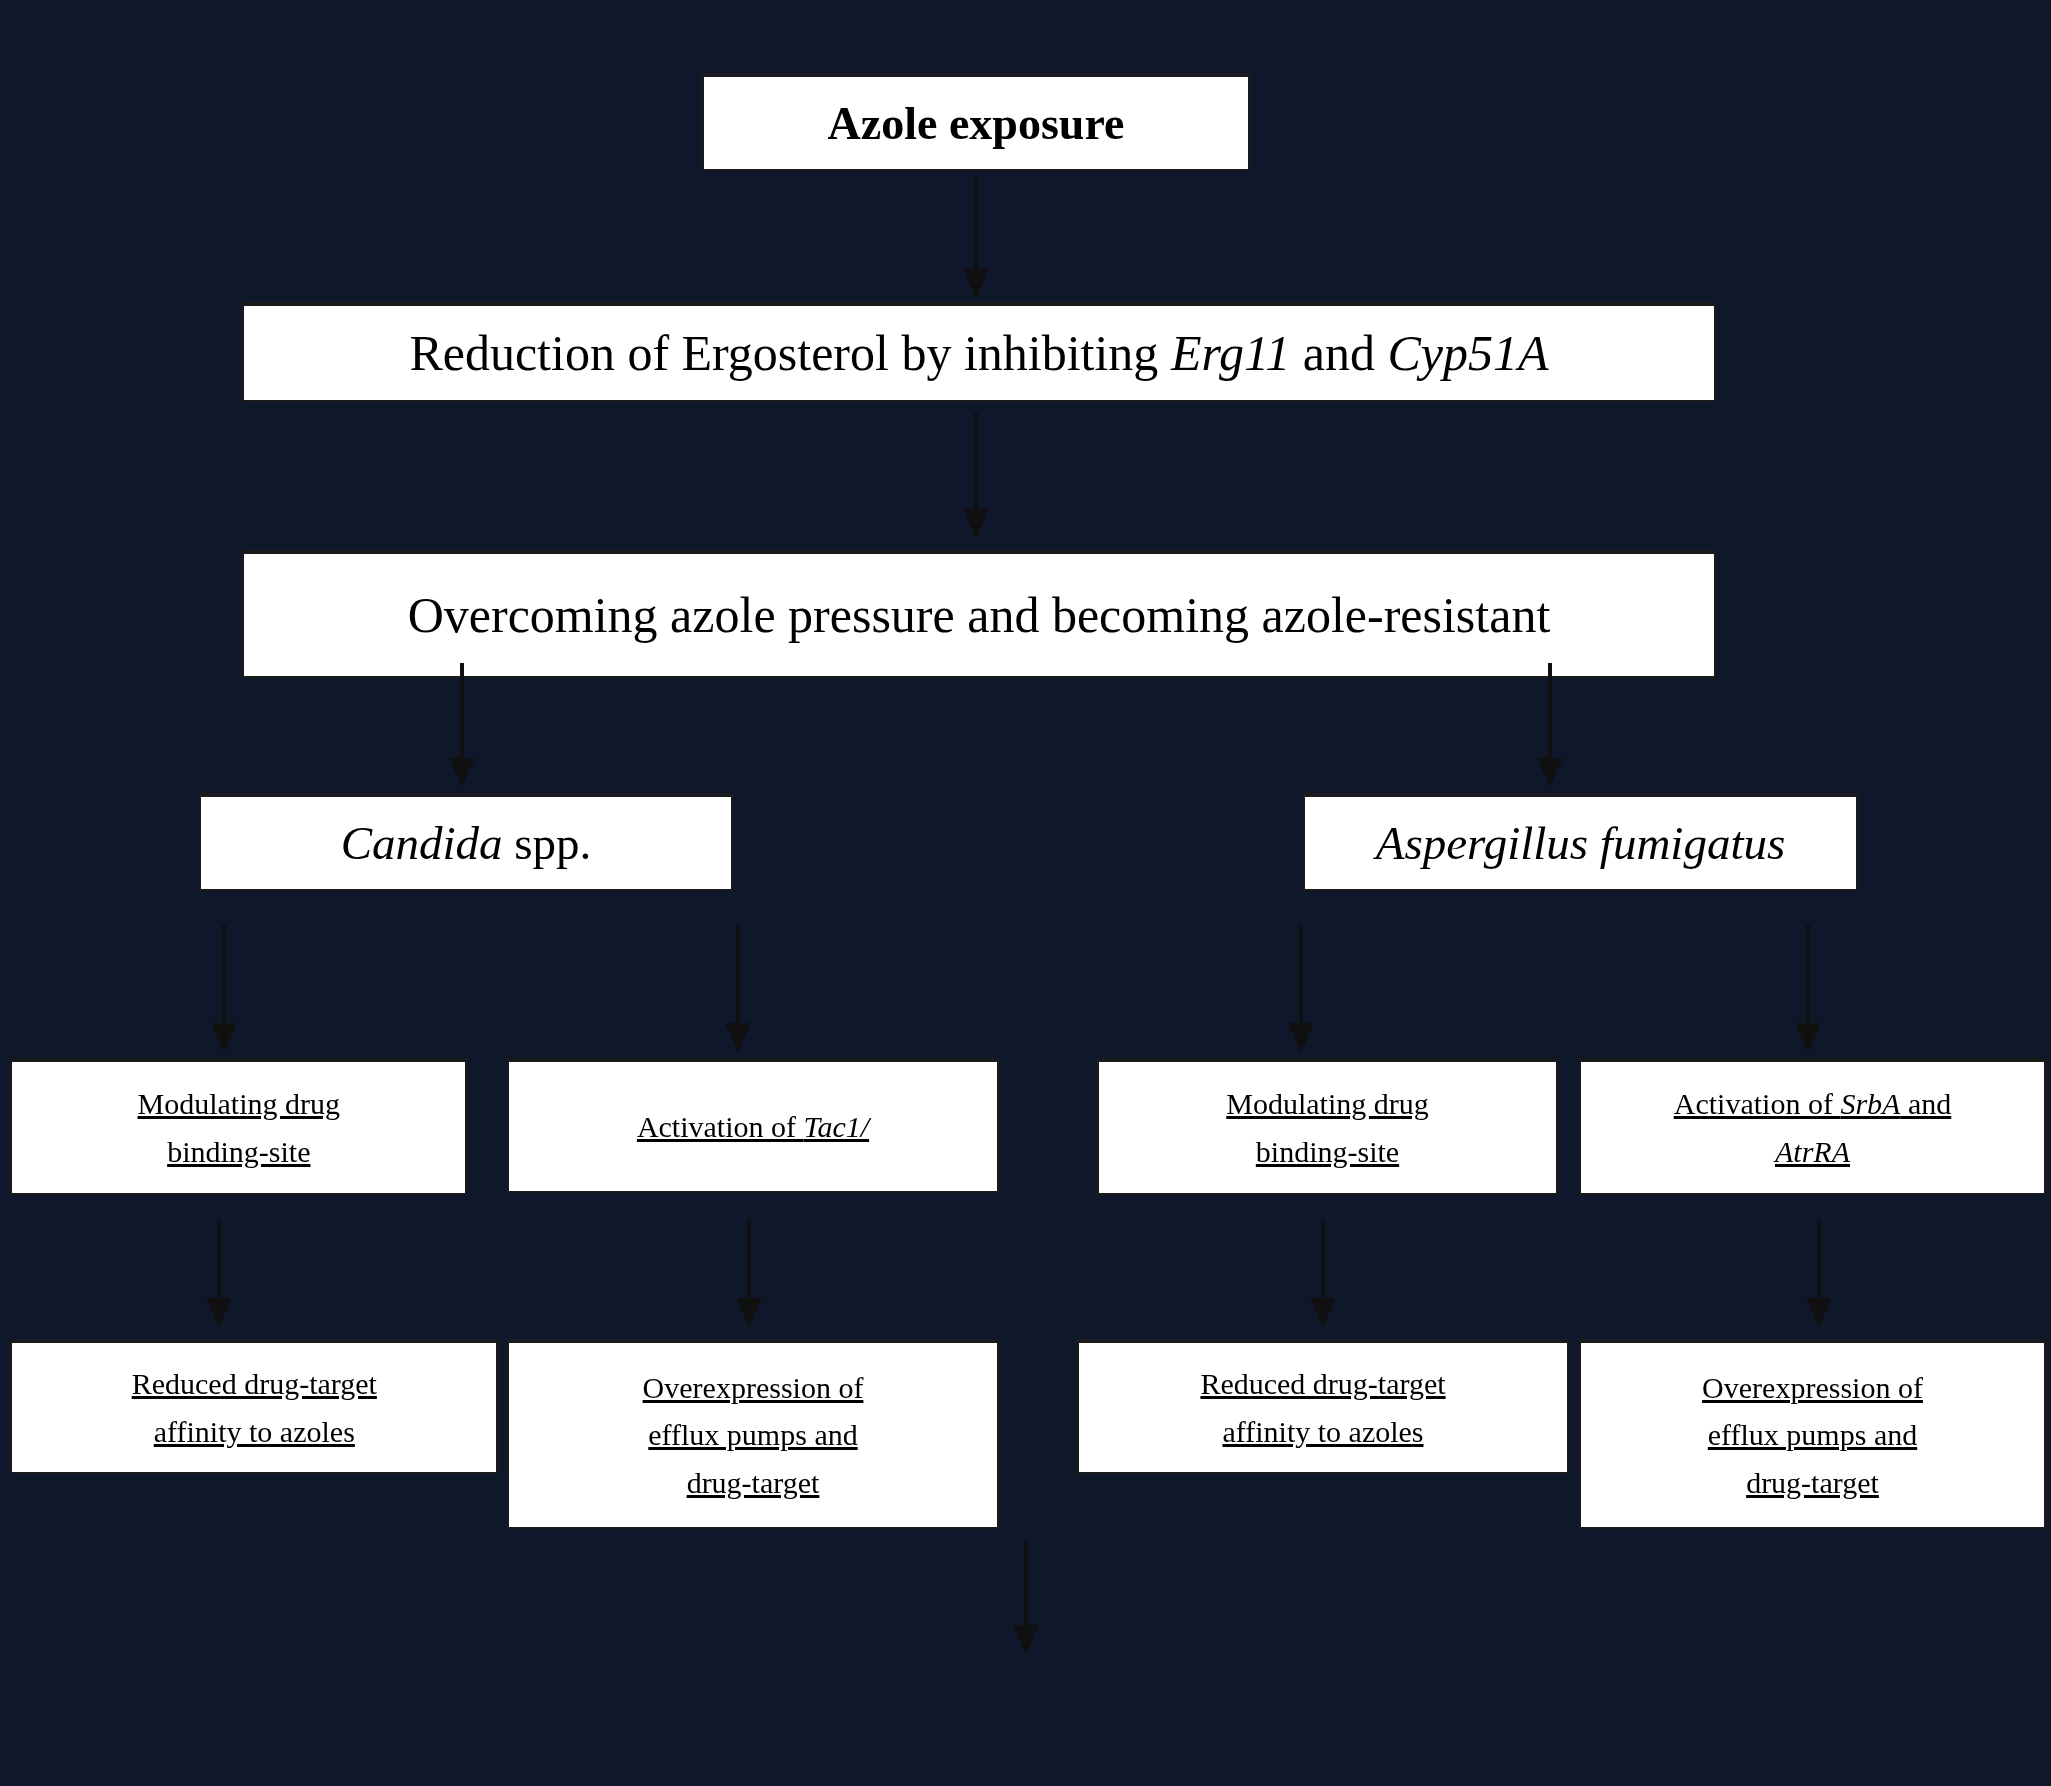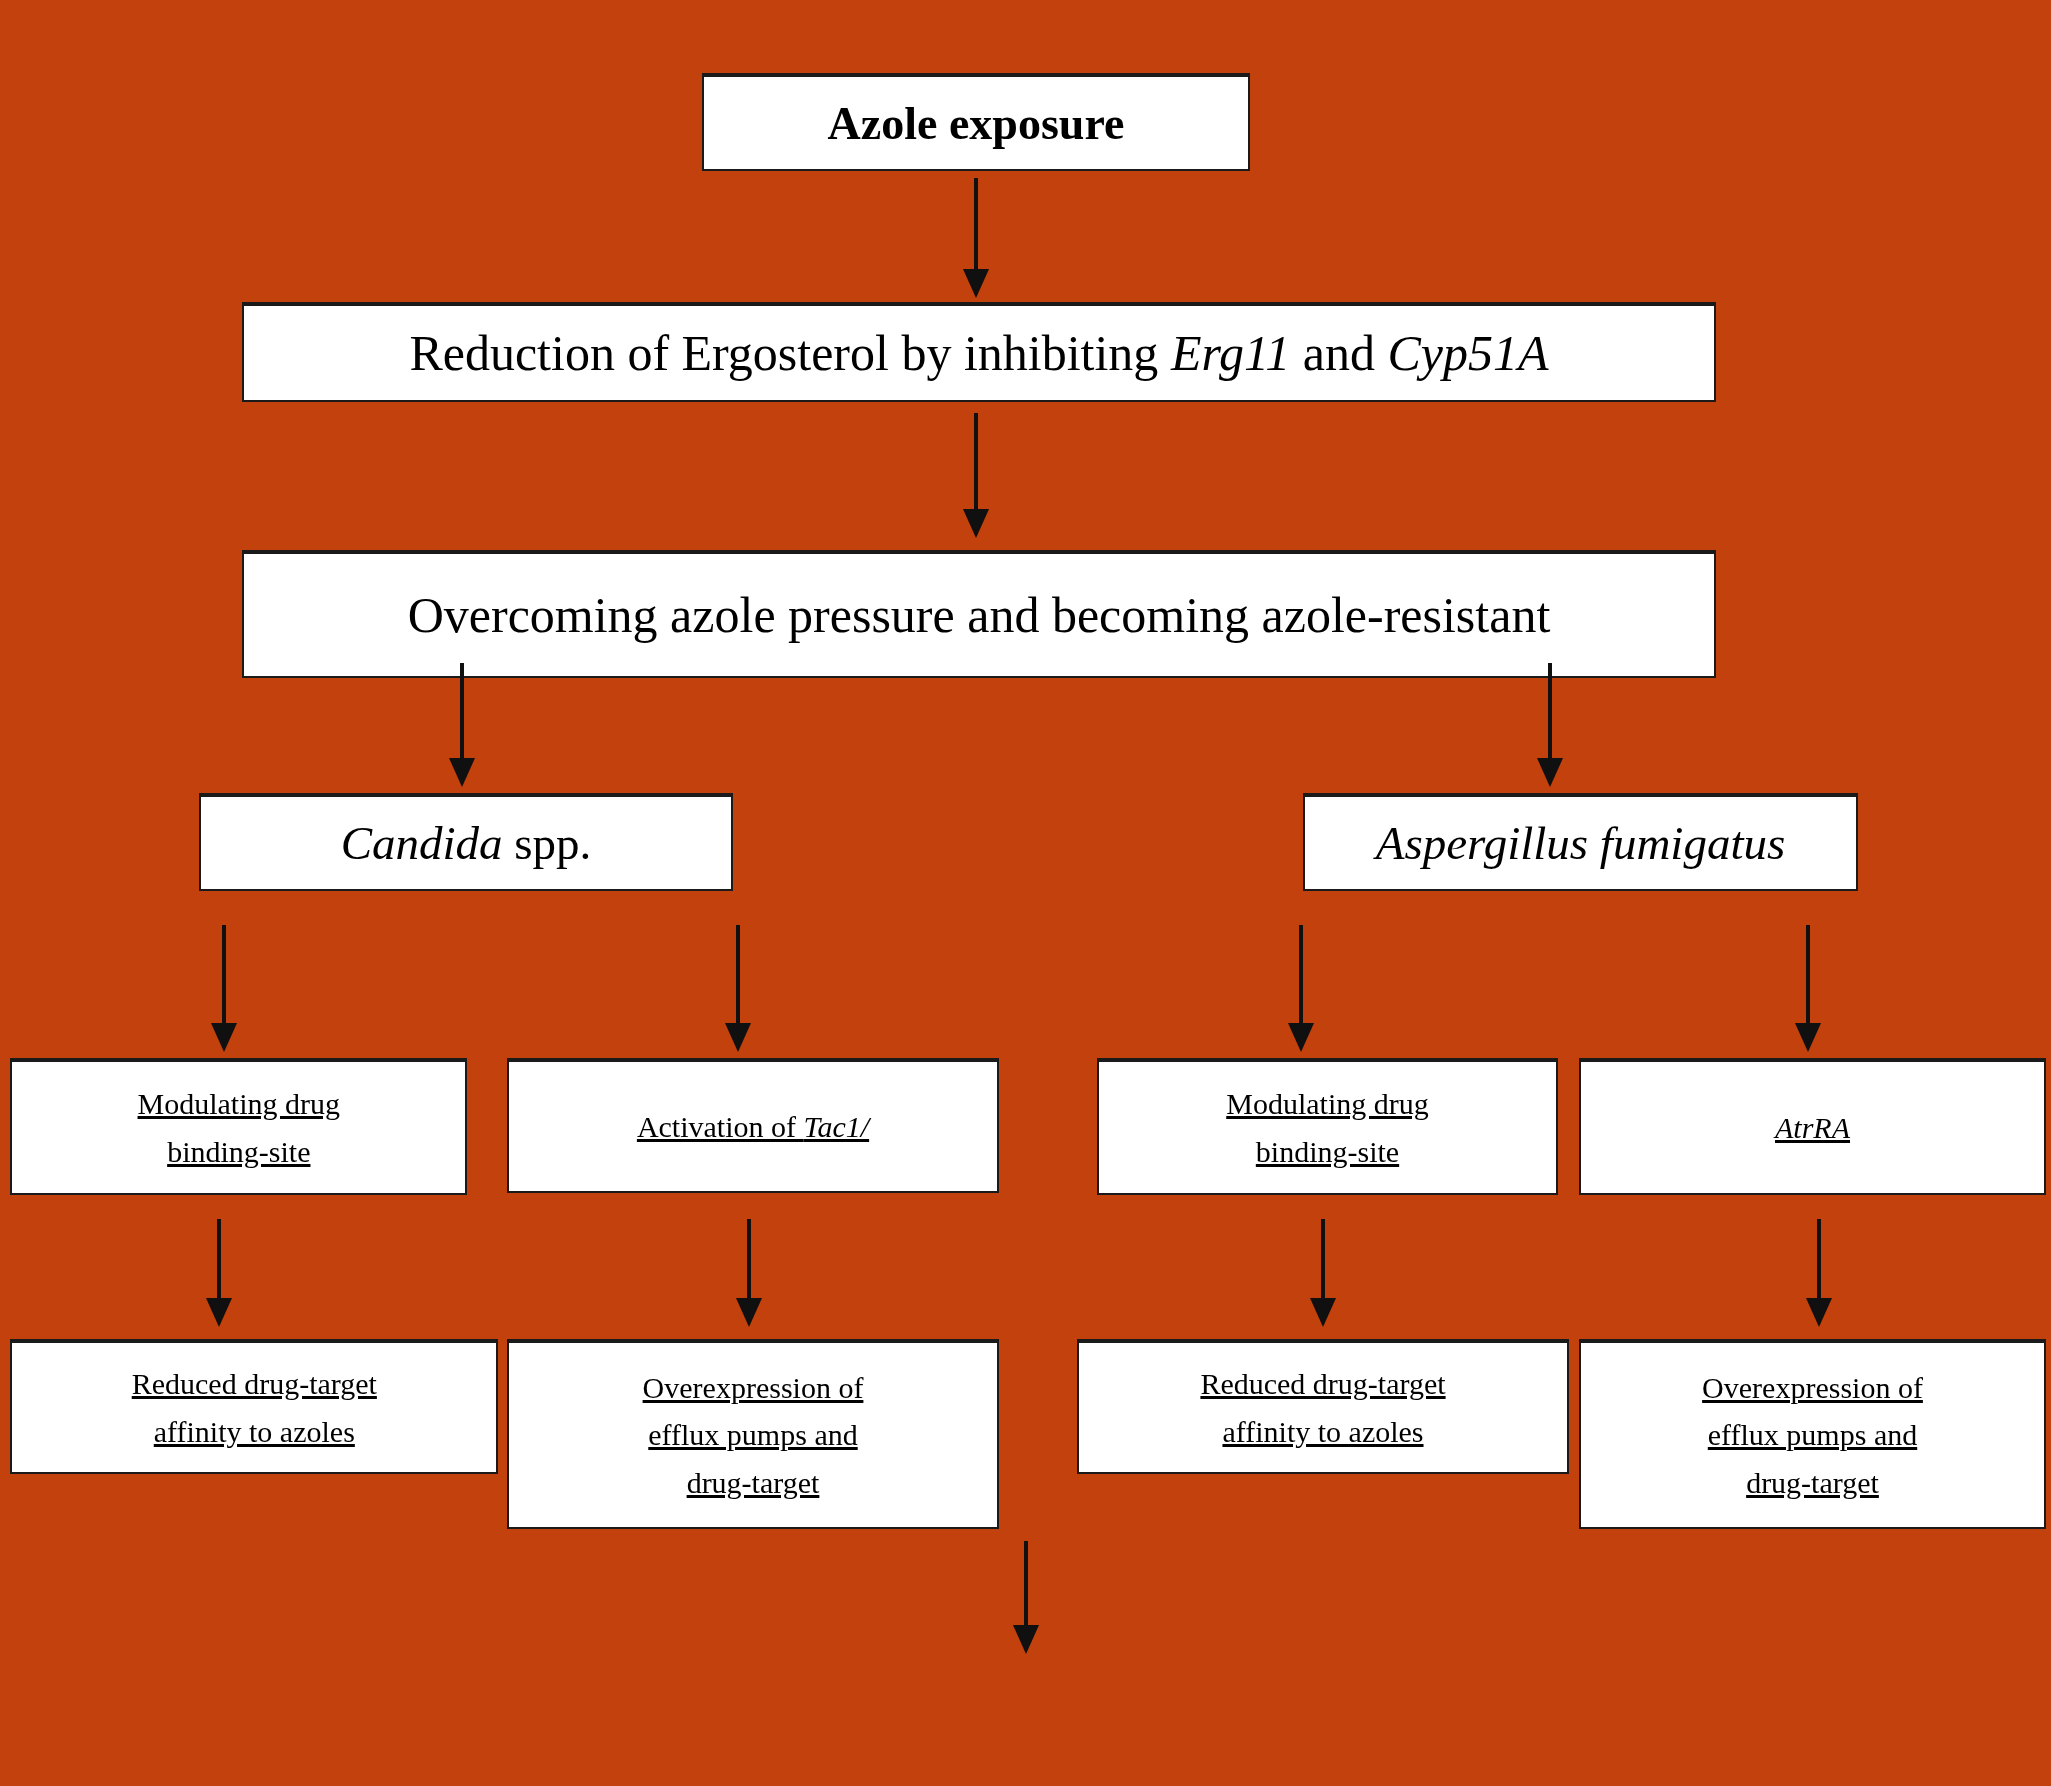--- a/index.html
+++ b/index.html
@@ -4,21 +4,21 @@
 <style>
   html, body {
     margin: 0;
     padding: 0;
     background: #ffffff;
   }
   #canvas {
     position: relative;
     width: 2051px;
     height: 1787px;
-    background: #c2410c;
+    background: #0f172a;
     font-family: "Liberation Serif", "DejaVu Serif", serif;
     color: #000000;
     overflow: hidden;
   }
   .box {
     position: absolute;
     box-sizing: border-box;
     background: #ffffff;
     border: 2.6px solid #1a1a1a;
     border-top-width: 4.3px;
@@ -125,20 +125,21 @@
     <div class="bline"><span>binding-site</span></div>
   </div>
   <div class="box f-mid" style="left:507px;top:1058px;width:492px;height:135px;">
     <div class="bline"><span>Activation of </span><i>Tac1/</i></div>
   </div>
   <div class="box f-mid" style="left:1097px;top:1058px;width:461px;height:137px;">
     <div class="bline"><span>Modulating drug</span></div>
     <div class="bline"><span>binding-site</span></div>
   </div>
   <div class="box f-mid" style="left:1579px;top:1058px;width:467px;height:137px;">
+    <div class="bline"><span>Activation of </span><i>SrbA</i><span> and</span></div>
     <div class="bline"><i>AtrRA</i></div>
   </div>
 
   <div class="arrow" style="left:206px;top:1219px;height:108px;">
     <div class="stem"></div>
     <div class="head"></div>
   </div>
   <div class="arrow" style="left:736px;top:1219px;height:108px;">
     <div class="stem"></div>
     <div class="head"></div>

